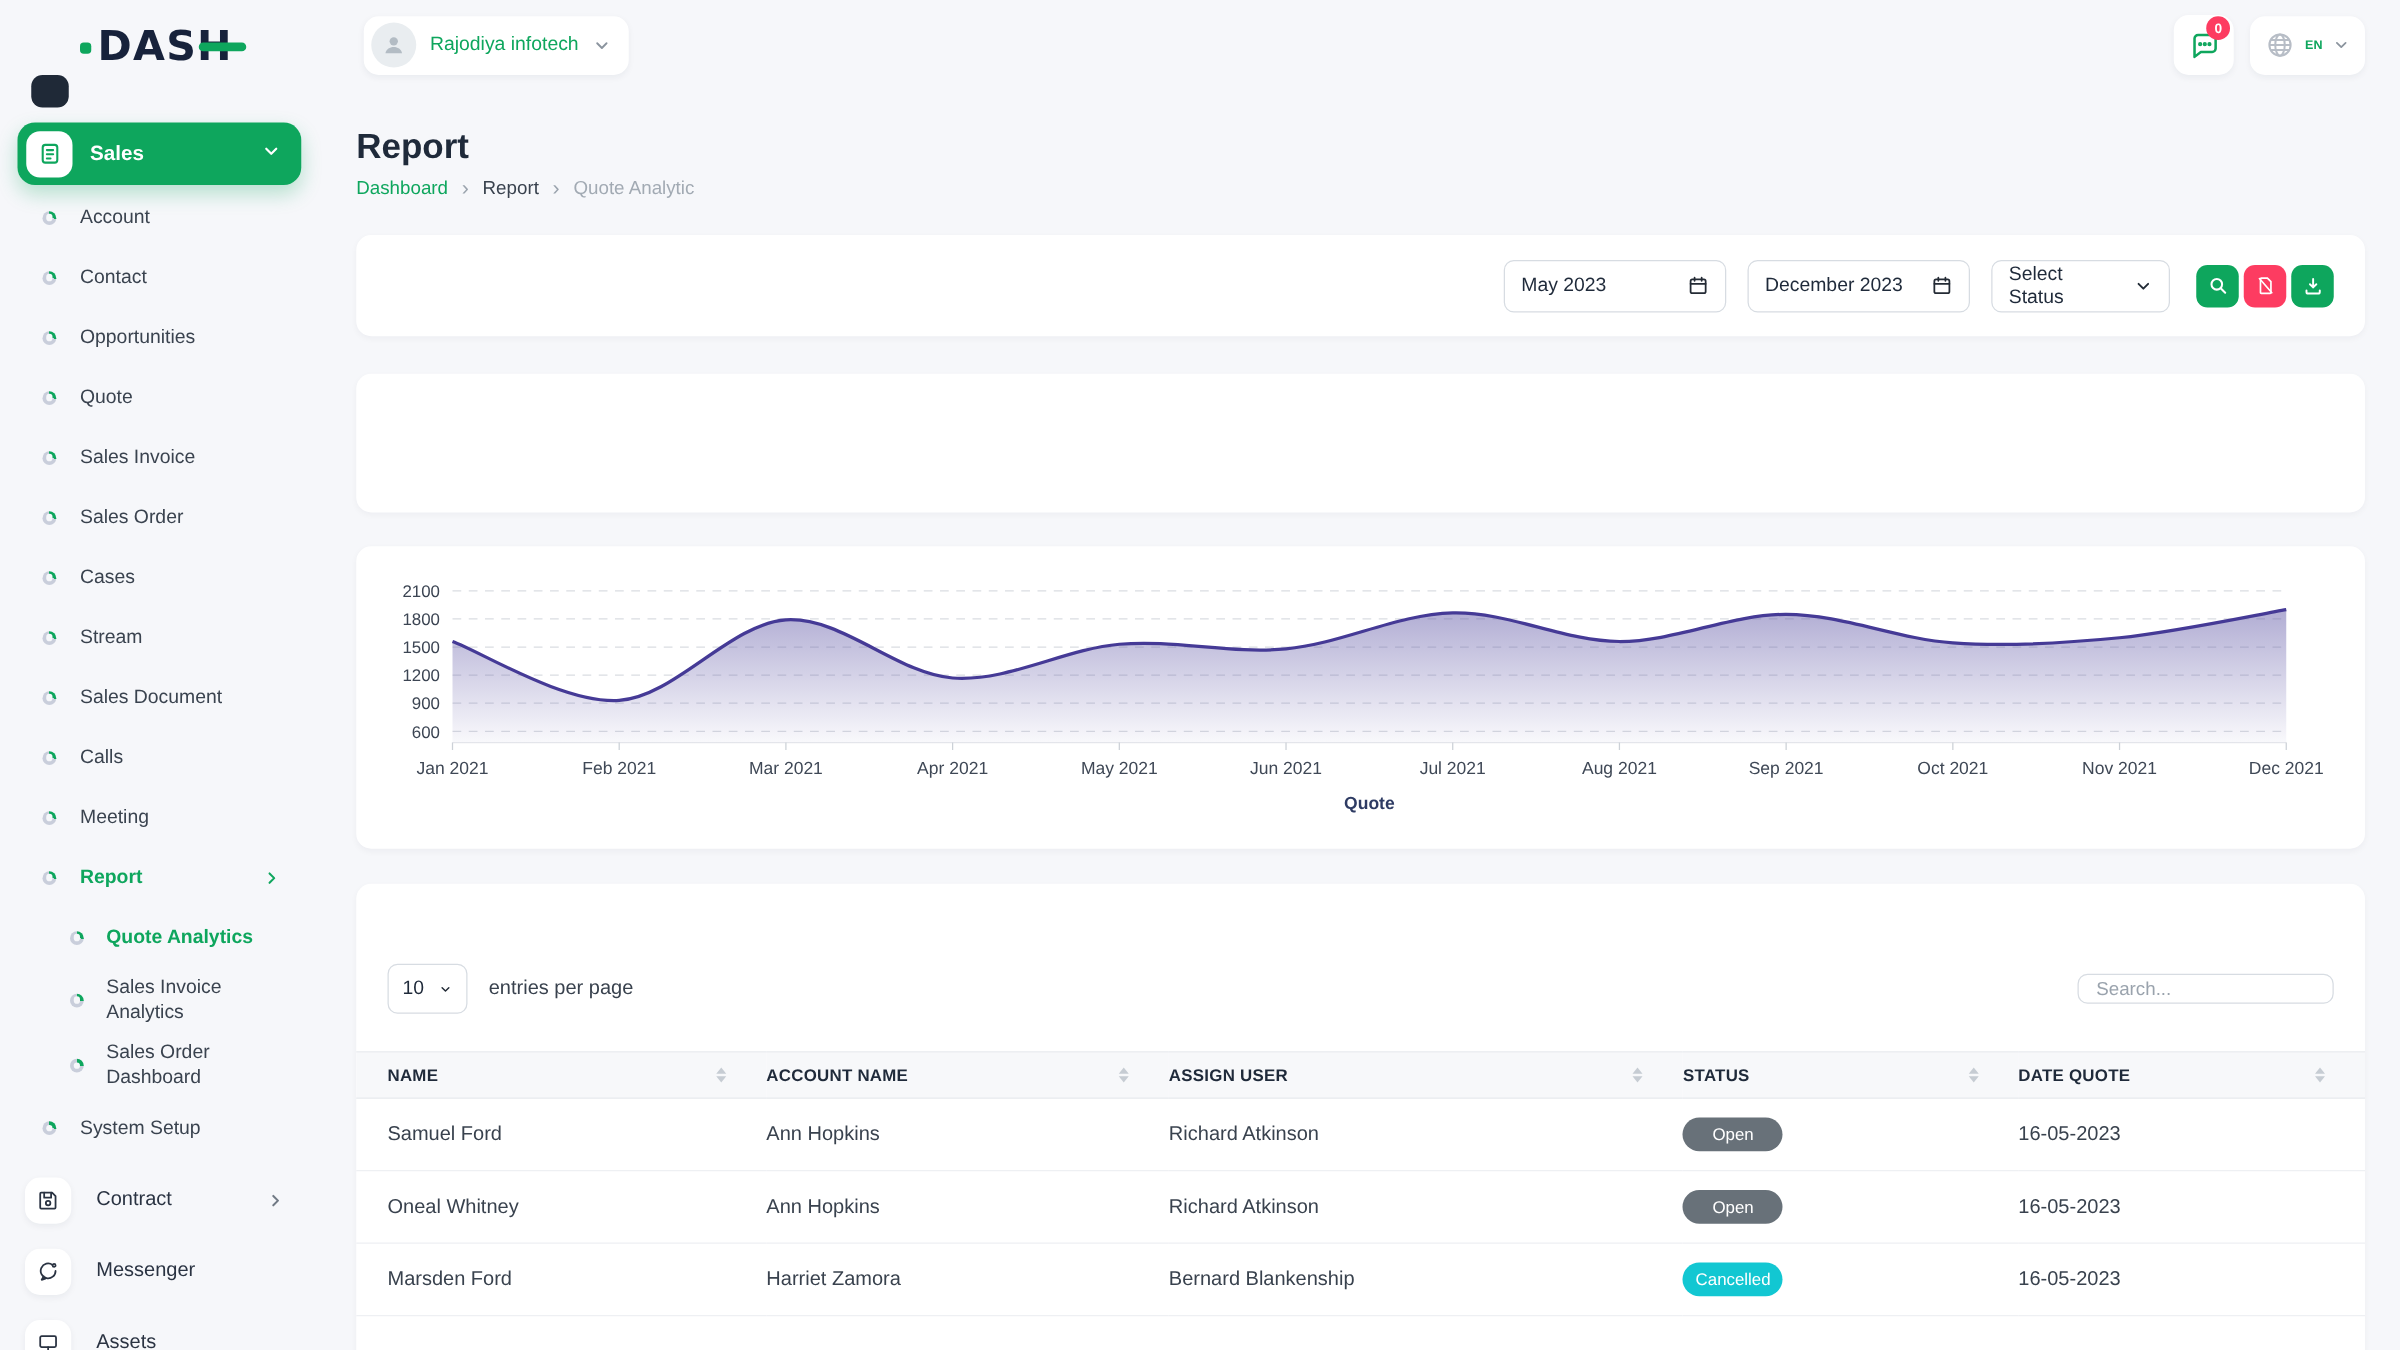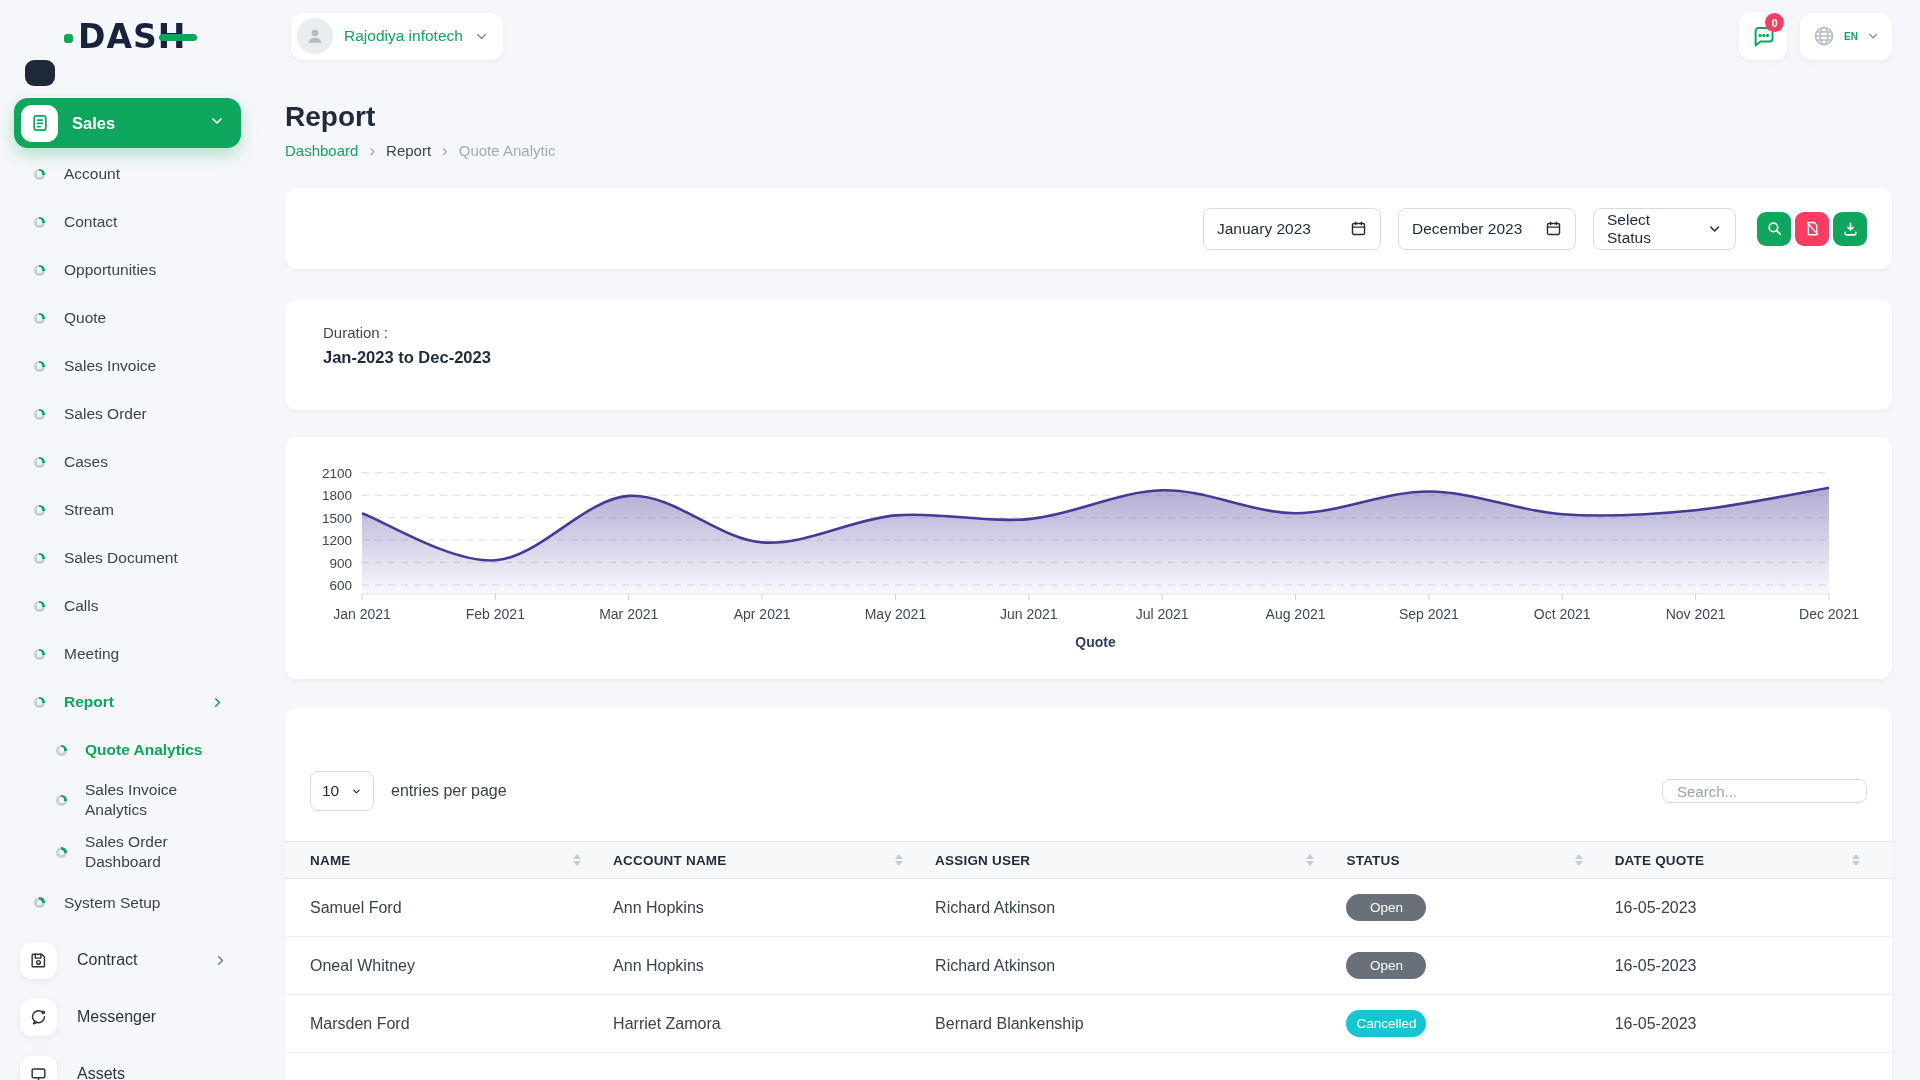--- a/index.html
+++ b/index.html
@@ -277,21 +277,21 @@
     <div class="crumbs">
       <span class="crumb-link">Dashboard</span>
       <span class="crumb-sep">›</span>
       <span class="crumb-cur">Report</span>
       <span class="crumb-sep">›</span>
       <span class="crumb-muted">Quote Analytic</span>
     </div>
 
     <section class="card filter-card">
       <div class="input-like date-input">
-        <span>January 2023</span>
+        <span>May 2023</span>
         <svg width="17" height="17" viewBox="0 0 24 24" fill="none" stroke="#242b35" stroke-width="2" stroke-linecap="round">
             <rect x="3.5" y="5" width="17" height="15.5" rx="2"></rect>
             <path d="M3.5 10h17M8 3v3.5M16 3v3.5"></path>
           </svg>
       </div>
       <div class="input-like date-input">
         <span>December 2023</span>
         <svg width="17" height="17" viewBox="0 0 24 24" fill="none" stroke="#242b35" stroke-width="2" stroke-linecap="round">
             <rect x="3.5" y="5" width="17" height="15.5" rx="2"></rect>
             <path d="M3.5 10h17M8 3v3.5M16 3v3.5"></path>
@@ -318,24 +318,20 @@
         </button>
         <button class="icon-btn btn-green">
           <svg width="17" height="17" viewBox="0 0 24 24" fill="none" stroke="#fff" stroke-width="2.2" stroke-linecap="round" stroke-linejoin="round">
               <path d="M12 4.5v9.5M12 14l-3.6-3.6M12 14l3.6-3.6M4.5 17.5v1.6A1.9 1.9 0 0 0 6.4 21h11.2a1.9 1.9 0 0 0 1.9-1.9v-1.6"></path>
             </svg>
         </button>
       </div>
     </section>
 
     <section class="card summary-card">
-      <div class="summary-block right">
-        <span class="sum-label">Duration :</span>
-        <span class="sum-value">Jan-2023 to Dec-2023</span>
-      </div>
     </section>
 
     <section class="card chart-card">
       <svg id="qchart" viewBox="0 0 1557 205">
         <defs>
           <linearGradient id="ag" x1="0" y1="0" x2="0" y2="1">
             <stop id="ag-top" offset="0" stop-color="rgba(99,91,168,0.50)"></stop>
             <stop id="ag-bot" offset="1" stop-color="rgba(99,91,168,0.04)"></stop>
           </linearGradient>
         </defs>

